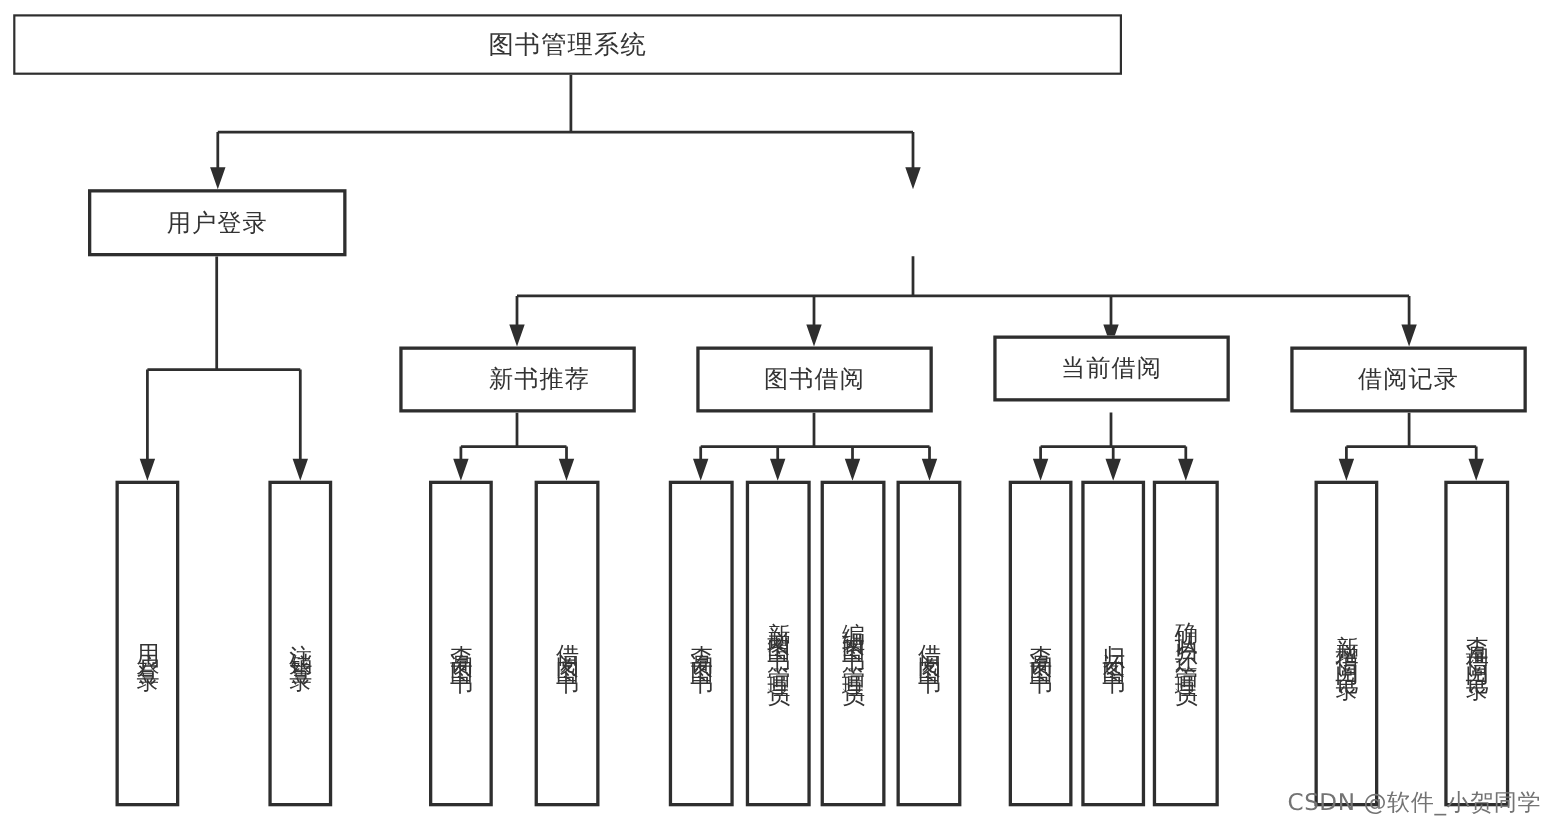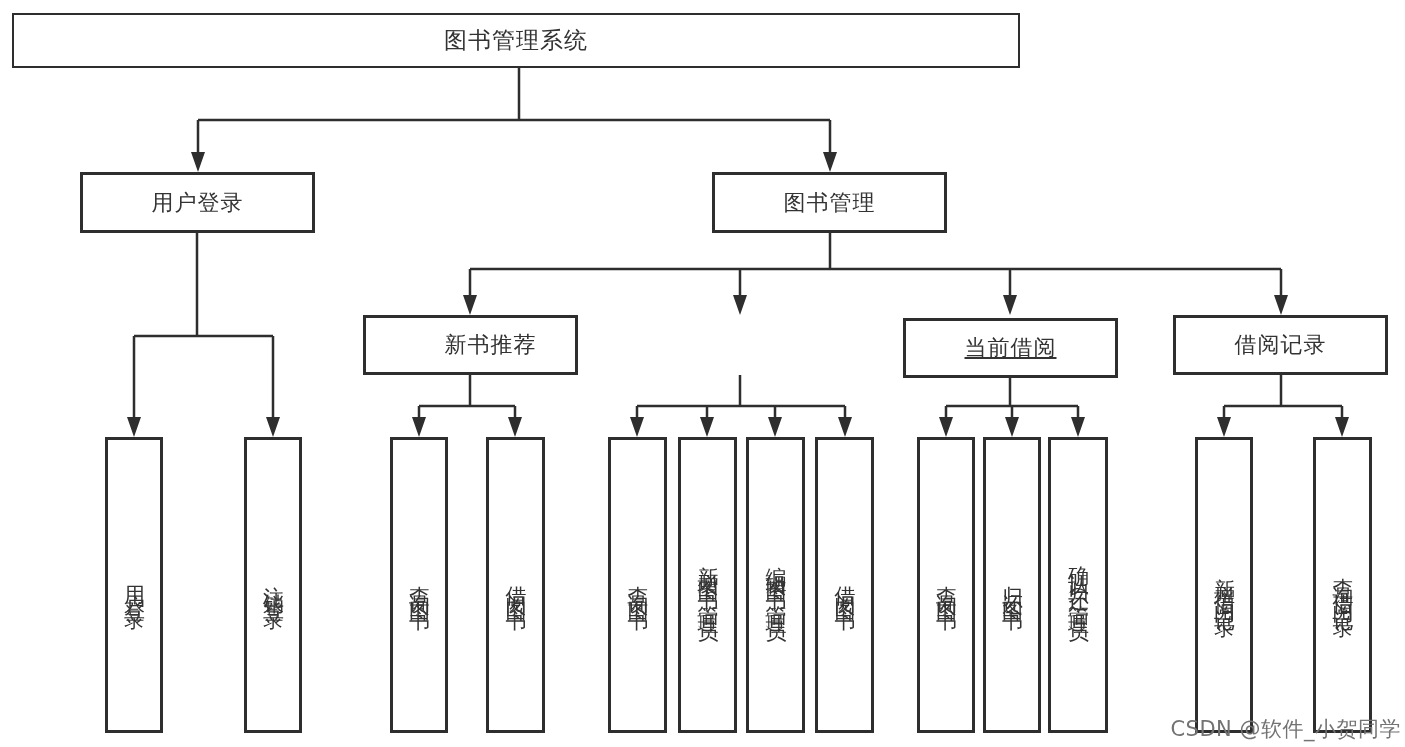--- a/index.html
+++ b/index.html
@@ -70,24 +70,24 @@
              M470 315l-7-20h14z M740 315l-7-20h14z M1010 315l-7-20h14z M1281 315l-7-20h14z
              M419 437l-7-20h14z M515 437l-7-20h14z
              M637 437l-7-20h14z M707 437l-7-20h14z M775 437l-7-20h14z M845 437l-7-20h14z
              M946 437l-7-20h14z M1012 437l-7-20h14z M1078 437l-7-20h14z
              M1224 437l-7-20h14z M1342 437l-7-20h14z" fill="#2e2e2e" stroke="none"></path>
   </svg>
 
   <div class="box hbox rootbox" style="left:12px; top:13px; width:1008px; height:55px;font-family:Liberation Mono, monospace;">图书管理系统</div>
 
   <div class="box hbox" style="left:80px; top:172px; width:235px; height:61px;">用户登录</div>
-  <div class="box hbox" style="left:712px; top:172px; width:235px; height:61px;">图书管理</div>
 
   <div class="box hbox" style="left:363px; top:315px; width:215px; height:60px;padding-left:40px;">新书推荐</div>
-  <div class="box hbox" style="left:903px; top:318px; width:215px; height:60px;text-decoration:underline;">当前借阅</div>
+  <div class="box hbox" style="left:633px; top:315px; width:215px; height:60px;">图书借阅</div>
+  <div class="box hbox" style="left:903px; top:305px; width:215px; height:60px;">当前借阅</div>
   <div class="box hbox" style="left:1173px; top:315px; width:215px; height:60px;">借阅记录</div>
 
   <div class="box vbox" style="left:105px; top:437px; width:58px; height:296px;">
     <span class="lbl">用户登录</span>
   </div>
   <div class="box vbox" style="left:244px; top:437px; width:58px; height:296px;">
     <span class="lbl">注销登录</span>
   </div>
 
   <div class="box vbox" style="left:390px; top:437px; width:58px; height:296px;">

